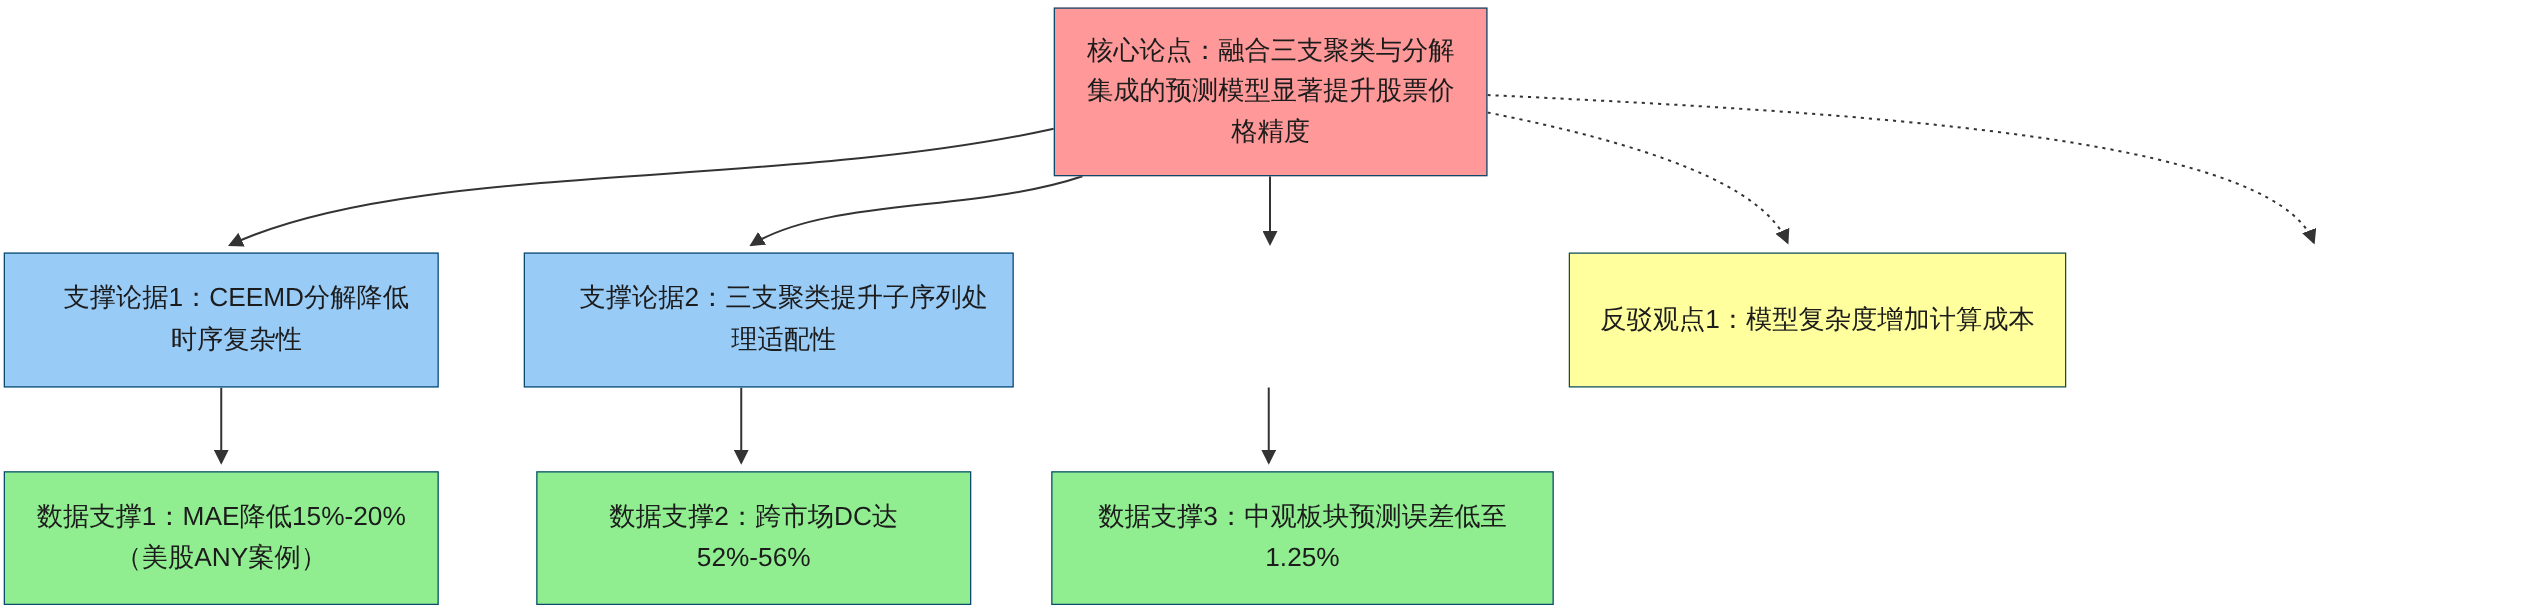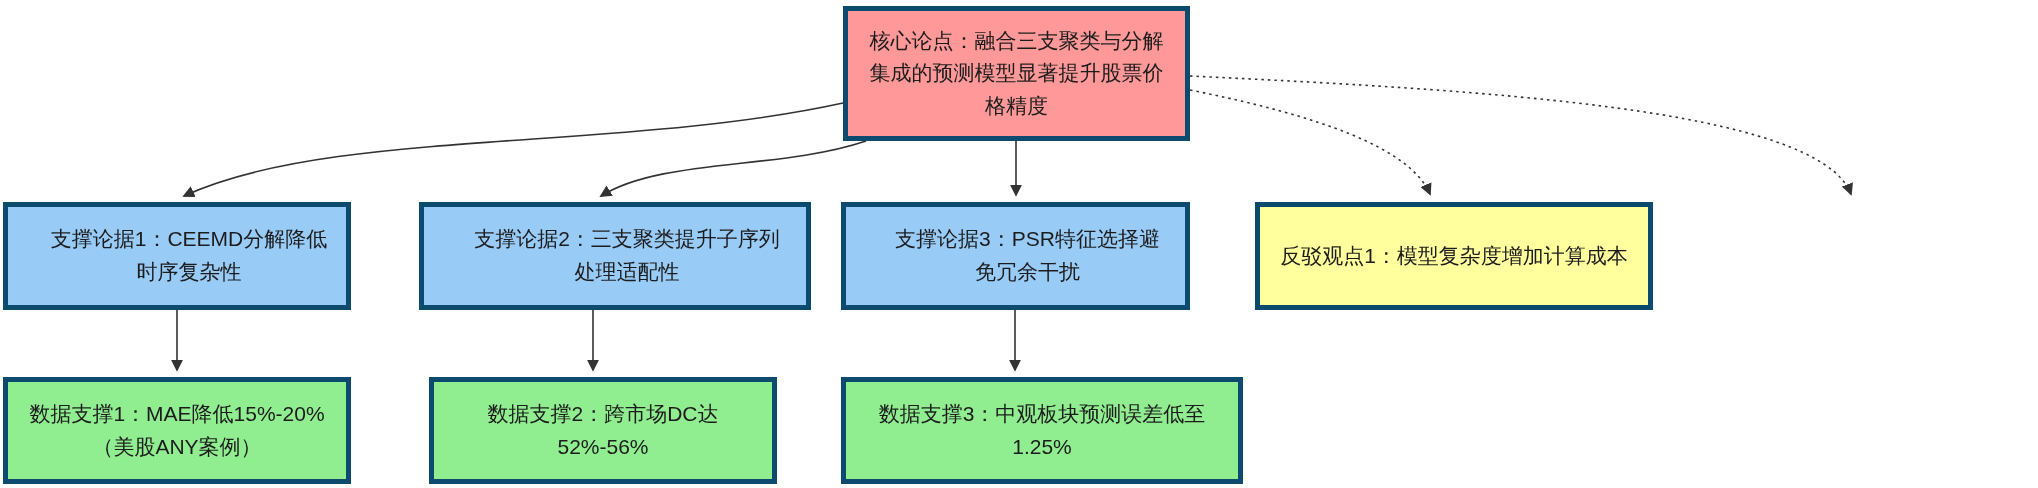--- a/index.html
+++ b/index.html
@@ -23,21 +23,21 @@
 
   .edge { fill: none; stroke: #333333; stroke-width: 1.6px; }
   .edge.dotted { stroke-dasharray: 2.5 4; }
 
   .node {
     position: absolute;
     display: flex;
     align-items: center;
     justify-content: center;
     text-align: center;
-    border: 5px solid #0c4a6e;
+    border: 1px solid #0c4a6e;
     color: #1c1c1c;
     font-size: 21px;
     line-height: 1.55;
     padding: 8px 16px;
   }
 
   .node-core     { background: #ff9999; }
   .node-support  { background: #99cbf7; padding-left: 40px; }
   .node-rebuttal { background: #ffff9e; }
   .node-evidence { background: #90ee90; }
@@ -71,23 +71,20 @@
   </div>
 
   <div class="node node-support" style="left:3px; top:202px; width:348px; height:108px;">
     <span>支撑论据1：CEEMD分解降低时序复杂性</span>
   </div>
 
   <div class="node node-support" style="left:419px; top:202px; width:392px; height:108px;">
     <span>支撑论据2：三支聚类提升子序列处理适配性</span>
   </div>
 
-  <div class="node node-support" style="left:841px; top:202px; width:349px; height:108px;">
-    <span>支撑论据3：PSR特征选择避免冗余干扰</span>
-  </div>
 
   <div class="node node-rebuttal" style="left:1255px; top:202px; width:398px; height:108px;">
     <span>反驳观点1：模型复杂度增加计算成本</span>
   </div>
 
 
   <div class="node node-evidence" style="left:3px; top:377px; width:348px; height:107px;">
     <span>数据支撑1：MAE降低15%-20%（美股ANY案例）</span>
   </div>
 

